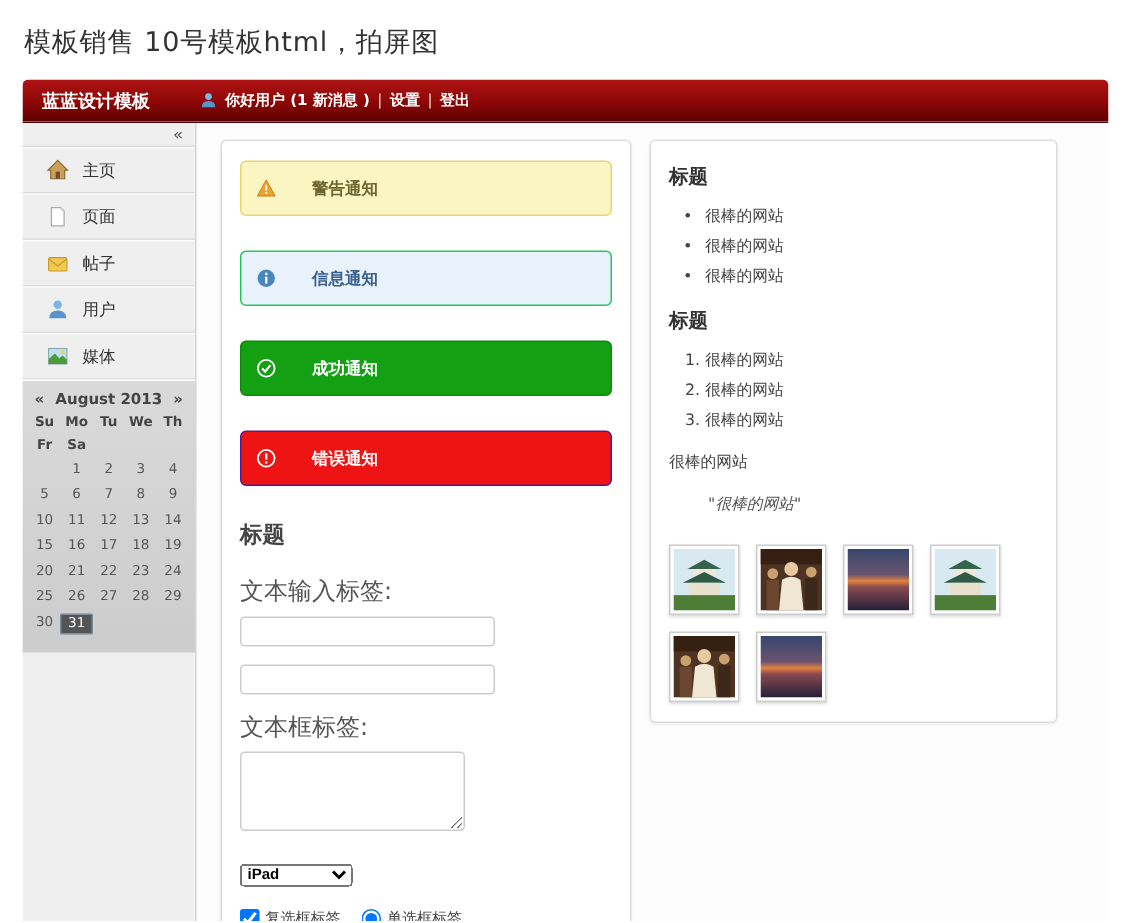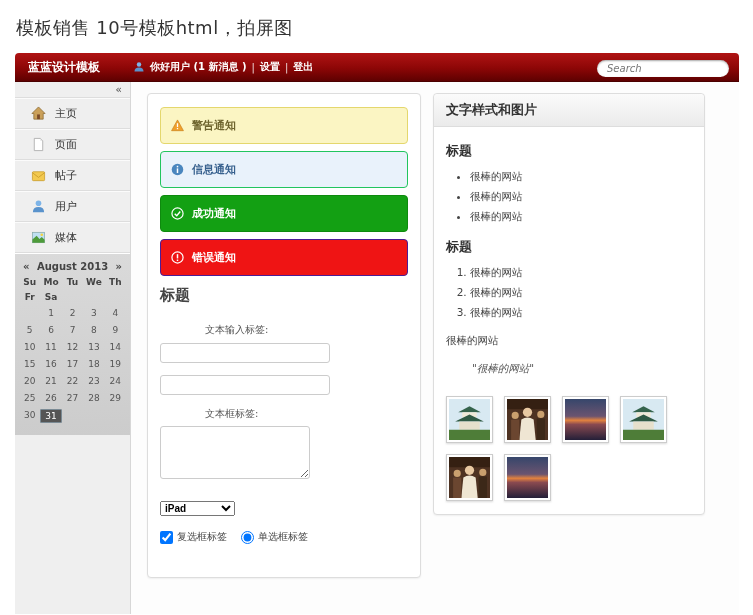--- a/index.html
+++ b/index.html
@@ -40,32 +40,32 @@
   .main { flex:1; padding:11px 16px 0 16px; }
   .columns { display:flex; gap:12px; align-items:flex-start; }
   .panel { border:1px solid #ddd; border-radius:4px; background:#fff; box-shadow:0 1px 2px rgba(0,0,0,.06); }
   .panel-header { background:linear-gradient(#fbfbfb,#ebebeb); border-bottom:1px solid #ddd; border-radius:4px 4px 0 0;
     padding:7px 12px; font-size:13px; font-weight:bold; color:#333; display:flex; justify-content:space-between; align-items:center; }
   .panel-body { padding:13px 12px; }
   .panel.components { width:274px; }
   .panel.typography { width:272px; }
 
   
-  .alert { display:flex; align-items:center; gap:8px; border-radius:4px; padding:10px 10px; margin-bottom:7px;
+  .alert { display:flex; align-items:center; gap:24px; border-radius:4px; padding:10px 10px; margin-bottom:23px;
     font-size:11px; font-weight:bold; }
   .alert svg { width:13px; height:13px; flex-shrink:0; }
   .alert.warning { background:#fbf5c3; border:1px solid #e4d76d; color:#6f652e; }
   .alert.info    { background:#e9f2fb; border:1px solid #22c55e; color:#38618e; }
   .alert.success { background:#13a013; border:1px solid #0e8a0e; color:#fff; }
   .alert.error   { background:#ef1414; border:1px solid #4c1d95; color:#fff; }
 
   
   .form-heading { font-size:15px; font-weight:bold; color:#444; margin:10px 0 18px; }
   .field { margin-bottom:12px; }
-  .field label { display:block; font-size:10px; color:#555; margin-bottom:5px;margin-left:45px; }
+  .field label { display:block; font-size:16px; color:#555; margin-bottom:5px; }
   .field input[type=text] { width:170px; height:20px; border:1px solid #ccc; border-radius:3px; padding:0 4px; }
   .field textarea { width:150px; height:53px; border:1px solid #ccc; border-radius:3px; font-size:11px; }
   .field select { font-size:10px; font-weight:bold; min-width:75px; margin-top:6px; }
   .choices { display:flex; align-items:center; gap:14px; font-size:10px; color:#444; margin:14px 0 20px; }
   .choices span { display:flex; align-items:center; gap:4px; }
 
   
   .t-heading { font-size:13px; font-weight:bold; color:#333; margin:2px 0 10px; }
   .t-list { margin:0 0 14px 24px; font-size:10.5px; color:#444; }
   .t-list li { margin-bottom:6px; }
@@ -103,23 +103,20 @@
     <div class="usernav">
       <svg viewBox="0 0 16 16" width="12" height="12">
           <use href="#i-person"></use>
         </svg>
       <a href="#">你好用户 (1 新消息 )</a>
       <span class="sep">|</span>
       <a href="#">设置</a>
       <span class="sep">|</span>
       <a href="#">登出</a>
     </div>
-    <div class="search-wrap">
-      <input type="text" class="search-input" placeholder="Search" style="">
-    </div>
   </div>
 
   <div class="app-body">
 
     <div class="sidebar">
       <div class="collapse-row">
         <span>«</span>
       </div>
       <div class="menu-item">
         <svg viewBox="0 0 16 16">
@@ -278,23 +275,20 @@
               <span>
                 <input type="radio" checked="" style="">
                 <span>单选框标签</span>
               </span>
             </div>
 
           </div>
         </section>
 
         <section class="panel typography">
-          <div class="panel-header">
-            <span>文字样式和图片</span>
-          </div>
           <div class="panel-body">
             <div class="t-heading">标题</div>
             <ul class="t-list">
               <li>很棒的网站</li>
               <li>很棒的网站</li>
               <li>很棒的网站</li>
             </ul>
             <div class="t-heading">标题</div>
             <ol class="t-list">
               <li>很棒的网站</li>

